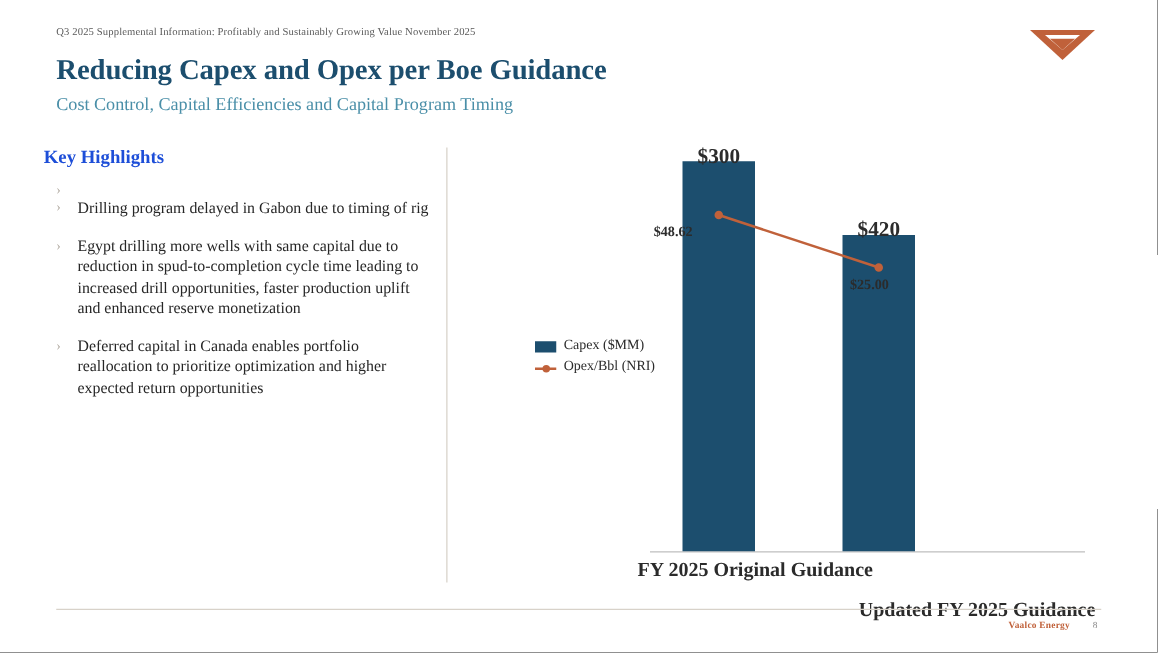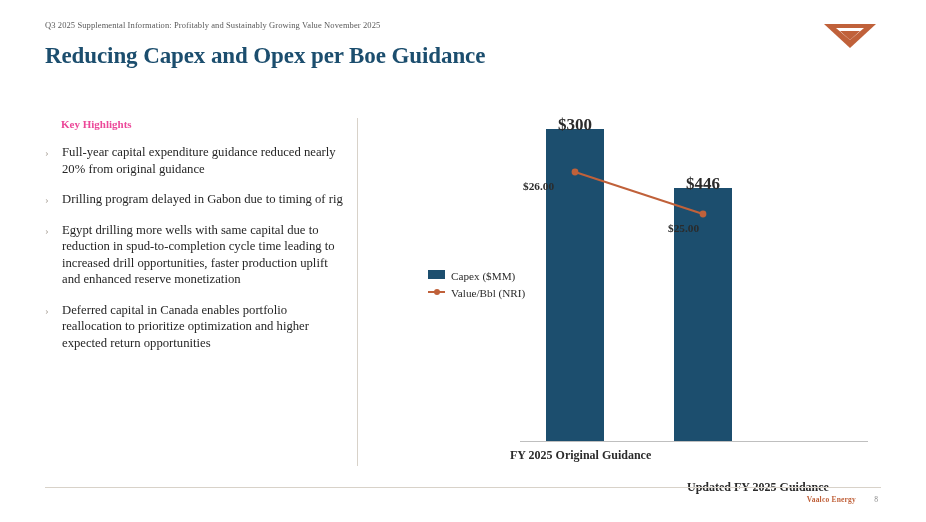--- a/index.html
+++ b/index.html
@@ -44,25 +44,25 @@
   .subtitle {
     position: absolute;
     left: 45px;
     top: 76px;
     font-size: 14.5px;
     color: #4a8fa8;
     font-weight: normal;
   }
   .highlights-heading {
     position: absolute;
-    left: 61px;
+    left: 35px;
     top: 118px;
-    font-size: 11px;
-    font-weight: bold;
-    color: #ec4899;
+    font-size: 15px;
+    font-weight: bold;
+    color: #1d4ed8;
   }
   .divider-v {
     position: absolute;
     left: 357px;
     top: 118px;
     width: 1px;
     height: 348px;
     background: #d8d2c9;
   }
   .bullets {
@@ -125,21 +125,21 @@
   }
   .cat-labels {
     position: absolute;
     left: 140px;
     top: 336px;
     width: 348px;
     height: 20px;
   }
   .cat {
     position: absolute;
-    font-size: 12px;
+    font-size: 16px;
     font-weight: bold;
     color: #2b2b2b;
     text-align: center;
     white-space: nowrap;
   }
   .line-svg {
     position: absolute;
     left: 0;
     top: 0;
     width: 510px;
@@ -155,21 +155,21 @@
   }
   .legend {
     position: absolute;
     left: 48px;
     top: 158px;
     font-size: 11.2px;
     color: #2b2b2b;
   }
   .legend-row {
     display: flex;
-    align-items: flex-start;
+    align-items: flex-end;
     margin-bottom: 5px;
     white-space: nowrap;
   }
   .swatch-bar {
     width: 17px;
     height: 9px;
     background: #1c4e6e;
     margin-right: 6px;
     flex: none;
   }
@@ -231,28 +231,28 @@
 
   <div class="eyebrow">Q3 2025 Supplemental Information: Profitably and Sustainably Growing Value November 2025</div>
 
   <svg class="logo" viewBox="0 0 56 28">
     <path d="M2 2 L54 2 L28 26 Z" fill="#c0613a"></path>
     <path d="M14 6 L42 6 L28 18 Z" fill="#ffffff"></path>
     <path d="M18 9 L38 9 L28 18 Z" fill="#c0613a"></path>
   </svg>
 
   <div class="title">Reducing Capex and Opex per Boe Guidance</div>
+  <div class="subtitle">Cost Control, Capital Efficiencies and Capital Program Timing</div>
 
   <div class="highlights-heading">Key Highlights</div>
   <div class="divider-v"></div>
 
   <div class="bullets">
     <div class="bullet">
       <span class="chev">›</span>
-      <span>Full-year capital expenditure guidance reduced nearly 20% from original guidance</span>
     </div>
     <div class="bullet">
       <span class="chev">›</span>
       <span>Drilling program delayed in Gabon due to timing of rig</span>
     </div>
     <div class="bullet">
       <span class="chev">›</span>
       <span>Egypt drilling more wells with same capital due to reduction in spud-to-completion cycle time leading to increased drill opportunities, faster production uplift and enhanced reserve monetization</span>
     </div>
     <div class="bullet">
@@ -263,39 +263,39 @@
 
   <div class="chart">
     <div class="plot">
 
       <div class="axis-line"></div>
 
       <div class="bar" style="left:166px; height:312px;"></div>
       <div class="bar" style="left:294px; height:253px;"></div>
 
       <div class="bar-label" style="left:155px; top:3px;">$300</div>
-      <div class="bar-label" style="left:283px; top:62px;">$446</div>
+      <div class="bar-label" style="left:283px; top:62px;">$420</div>
 
       <svg class="line-svg" viewBox="0 0 510 330" preserveAspectRatio="none">
         <line x1="195" y1="60" x2="323" y2="102" stroke="#c0613a" stroke-width="2"></line>
         <circle cx="195" cy="60" r="3.4" fill="#c0613a"></circle>
         <circle cx="323" cy="102" r="3.4" fill="#c0613a"></circle>
       </svg>
 
-      <div class="opex-label" style="left:143px; top:68px;">$26.00</div>
-      <div class="opex-label" style="left:288px; top:110px;">$25.00</div>
+      <div class="opex-label" style="left:143px; top:68px;">$48.62</div>
+      <div class="opex-label" style="left:300px; top:110px;">$25.00</div>
 
       <div class="legend">
         <div class="legend-row">
           <span class="swatch-bar"></span>
           <span>Capex ($MM)</span>
         </div>
         <div class="legend-row">
           <span class="swatch-line"></span>
-          <span>Value/Bbl (NRI)</span>
+          <span>Opex/Bbl (NRI)</span>
         </div>
       </div>
     </div>
 
     <div class="cat-labels">
       <div class="cat" style="left:-10px; top:0;">FY 2025 Original Guidance</div>
       <div class="cat" style="left:167px; top:0;margin-top:32px;">Updated FY 2025 Guidance</div>
     </div>
   </div>
 

